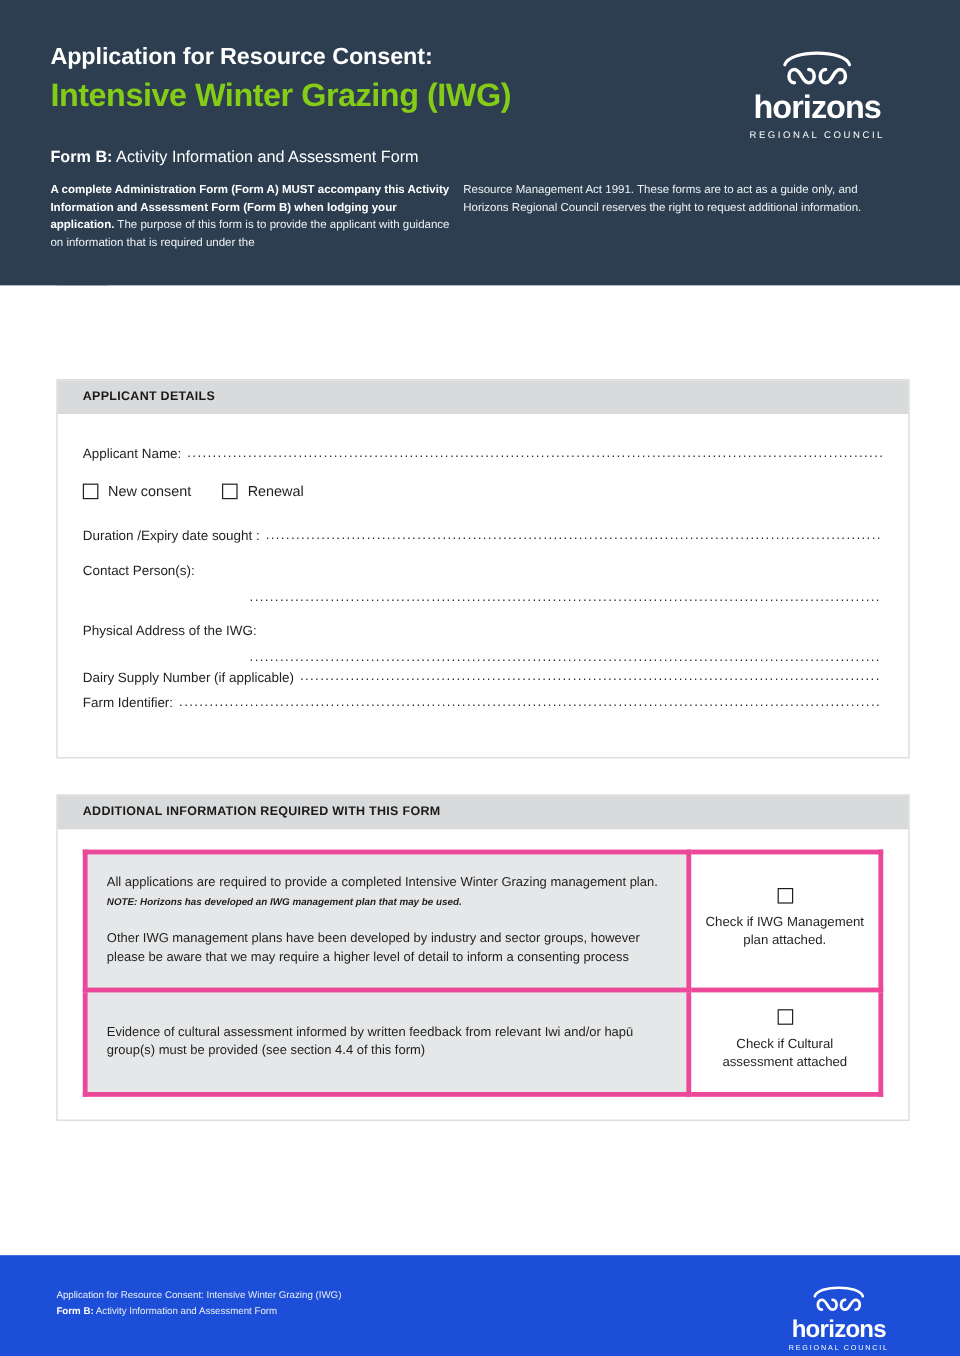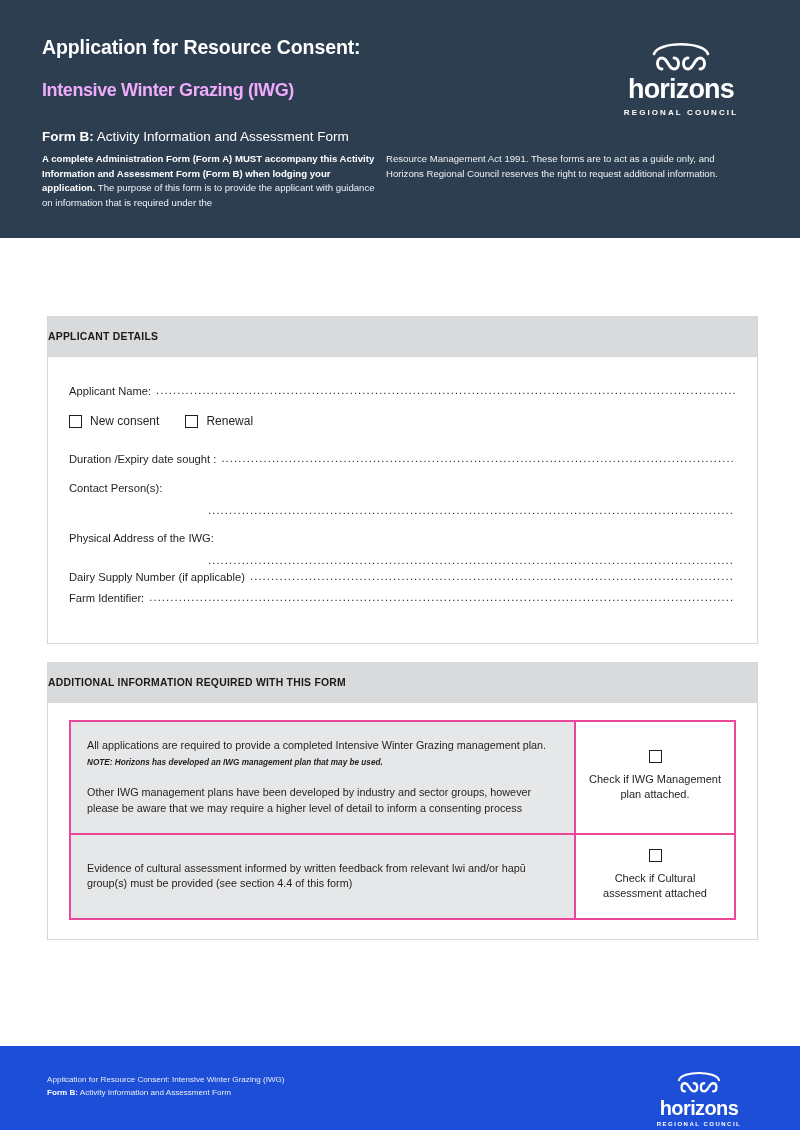--- a/index.html
+++ b/index.html
@@ -40,26 +40,26 @@
 
   .title-line1 {
     font-size: 19.5px;
     font-weight: bold;
     color: #ffffff;
     letter-spacing: -0.1px;
     line-height: 1.2;
   }
 
   .title-line2 {
-    font-size: 18px;
+    font-size: 27px;
     font-weight: bold;
-    color: #f0abfc;
+    color: #84cc16;
     letter-spacing: -0.4px;
     line-height: 1.2;
-    margin-top: 21px;
+    margin-top: 4px;
   }
 
   .form-sub {
     margin-top: 26px;
     font-size: 13.5px;
     color: #ffffff;
     line-height: 1.3;
   }
   .form-sub .fb { font-weight: bold; }
 
@@ -89,21 +89,21 @@
   .logo-mark { display: block; margin: 0 auto 4px; }
   .logo-word {
     font-size: 27px;
     font-weight: bold;
     color: #ffffff;
     letter-spacing: -0.8px;
     line-height: 1;
   }
   .logo-sub {
     font-size: 8px;
-    font-weight: bold;
+    font-weight: normal;
     color: #ffffff;
     letter-spacing: 2.1px;
     margin-top: 5px;
     text-align: center;
   }
 
   
   .notch {
     position: absolute;
     left: 47px;
@@ -126,23 +126,24 @@
   .card {
     position: absolute;
     left: 47px;
     width: 711px;
     background: #ffffff;
     border: 1px solid #d5d7d8;
   }
 
   .card-head {
     background: #d9dadb;
-    height: 40px;
+    height: 28px;
     display: flex;
     align-items: center;
+    padding-left: 21px;
     border-bottom: 1px solid #d5d7d8;
   }
   .card-head-text {
     font-size: 10.4px;
     font-weight: bold;
     color: #1a1a1a;
     letter-spacing: 0.25px;
   }
 
   .card-body { padding: 0; position: relative; }
@@ -200,21 +201,21 @@
   .cbl { margin-left: 8px; margin-right: 26px; white-space: nowrap; }
 
   
   .ai { padding: 17px 21px 19px 21px; }
   .ai-table {
     width: 100%;
     border-collapse: collapse;
     table-layout: fixed;
   }
   .ai-table td {
-    border: 2px solid #ec4899;
+    border: 4px solid #ec4899;
     vertical-align: middle;
     margin-top: 20px;
   }
   .ai-text-cell {
     background: #e6e7e8;
     padding: 16px 18px 16px 16px;
     font-size: 10.8px;
     line-height: 1.45;
     color: #1f1f1f;
   }

